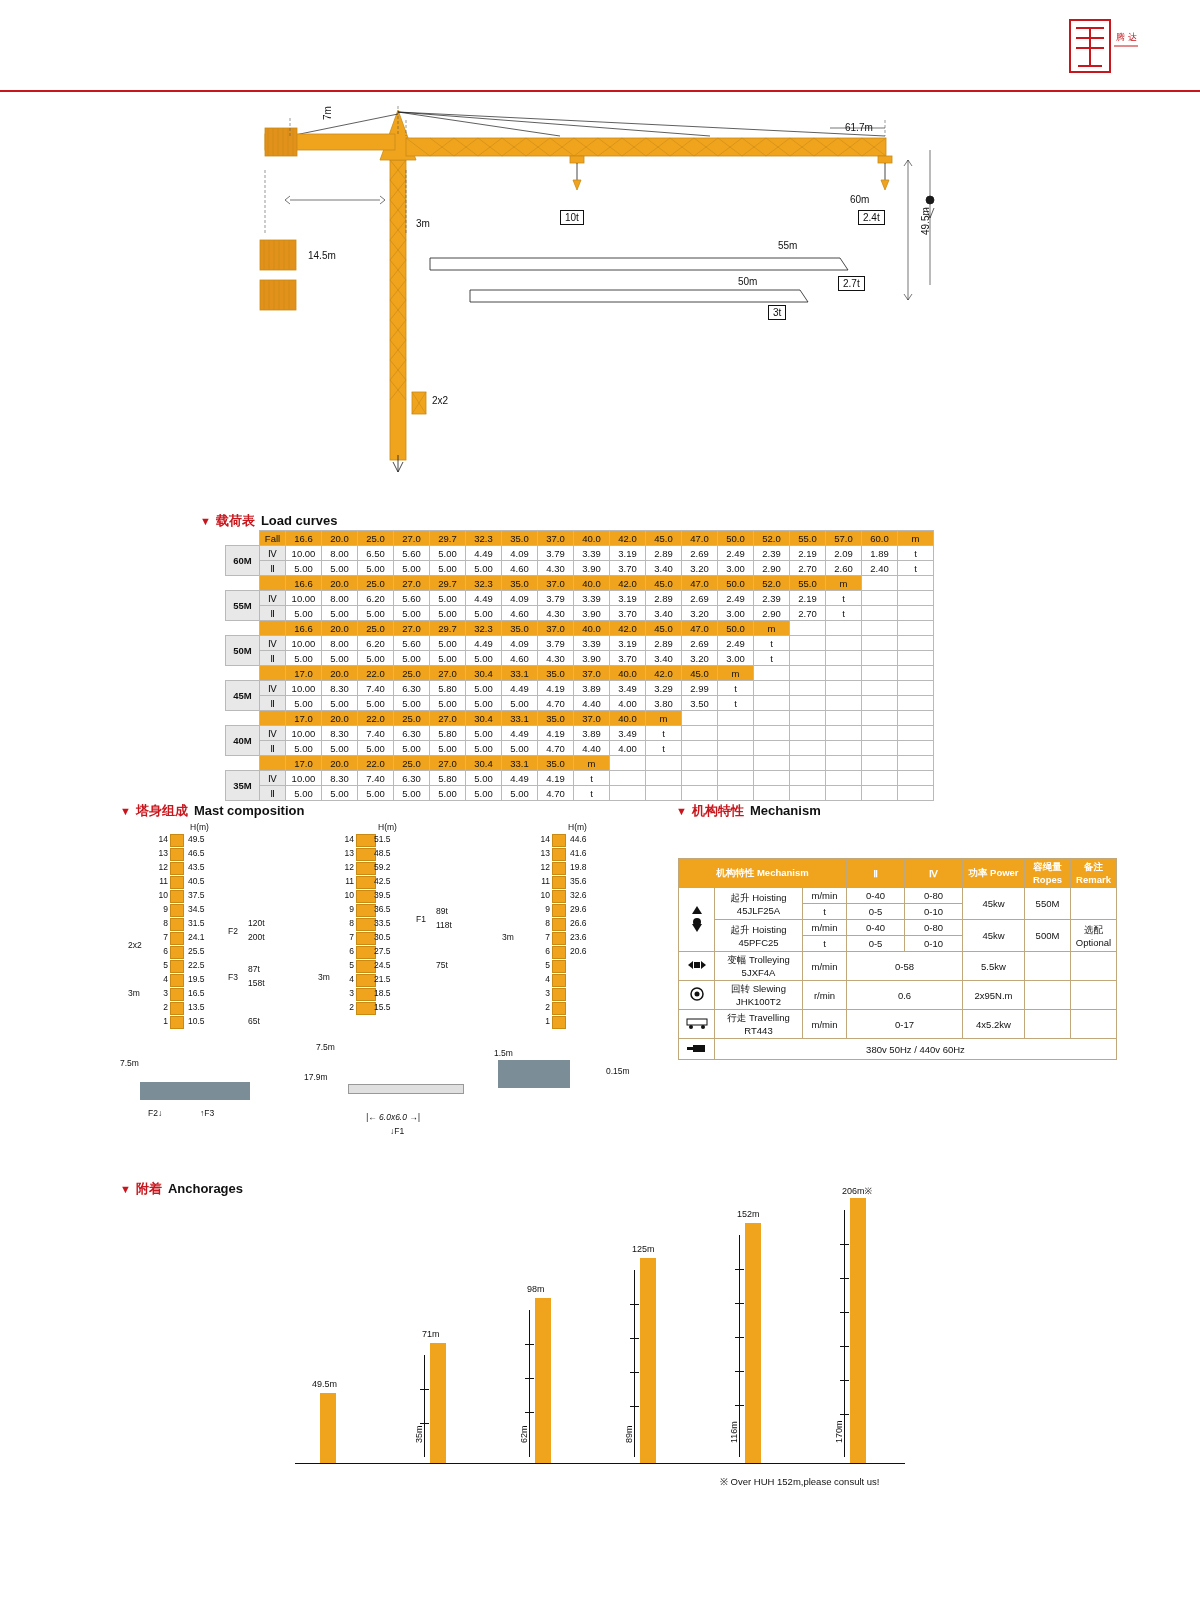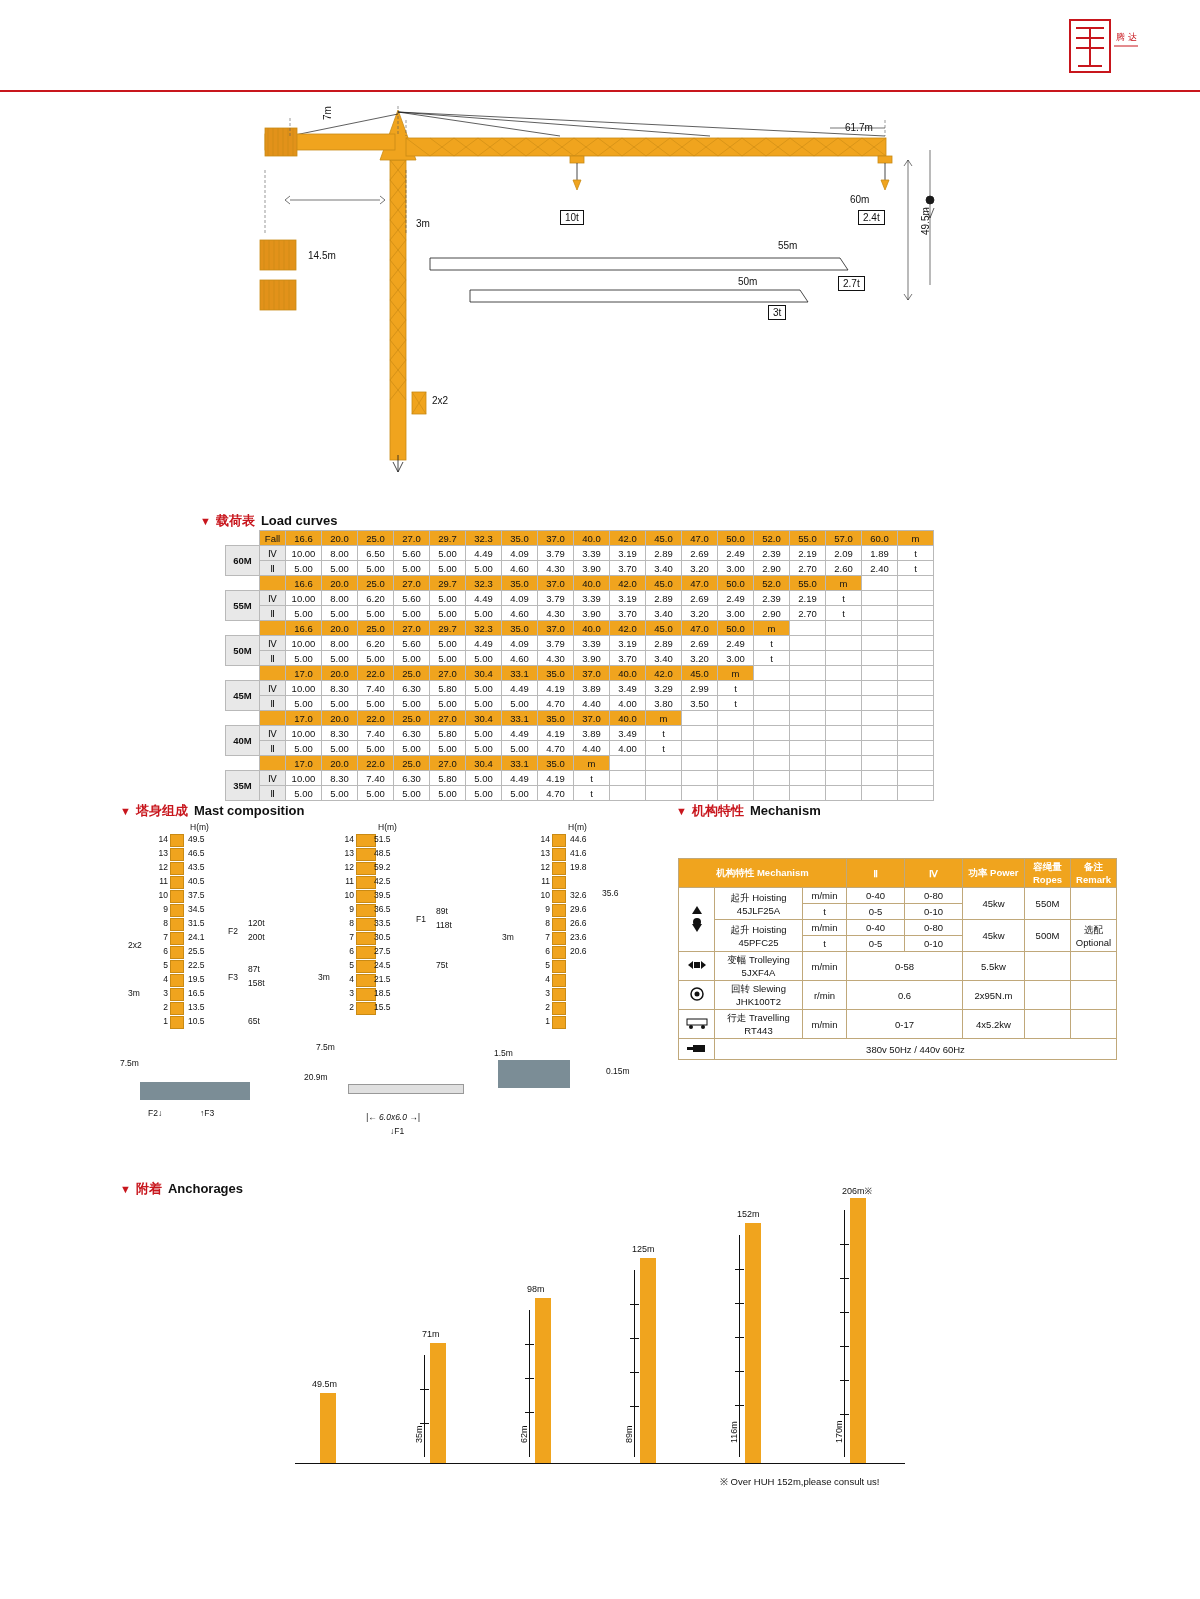--- a/index.html
+++ b/index.html
@@ -654,21 +654,21 @@
       <div class="mast-h" style="left: 64px; top: 140px;">21.5</div>
       <div class="mast-seg" style="left: 46px; top: 154px; width: 20px; height: 13px;"></div>
       <div class="mast-num" style="left: 30px; top: 154px; width: 14px;">3</div>
       <div class="mast-h" style="left: 64px; top: 154px;">18.5</div>
       <div class="mast-seg" style="left: 46px; top: 168px; width: 20px; height: 13px;"></div>
       <div class="mast-num" style="left: 30px; top: 168px; width: 14px;">2</div>
       <div class="mast-h" style="left: 64px; top: 168px;">15.5</div>
     </div>
   <div class="mast-h" style="left:198px; top:152px;">3m</div>
   <div class="mast-h" style="left:196px; top:222px;">7.5m</div>
-  <div class="mast-h" style="left:184px; top:252px;">20.9m</div>
+  <div class="mast-h" style="left:184px; top:252px;">17.9m</div>
   <div class="mast-h" style="left:296px; top:94px;">F1</div>
   <div class="mast-h" style="left:316px; top:86px;">89t</div>
   <div class="mast-h" style="left:316px; top:100px;">118t</div>
   <div class="mast-h" style="left:316px; top:140px;">75t</div>
   <div class="ground" style="left:228px; top:264px; width:116px; height:10px; background:#e0e0e0; border:1px solid #999;"></div>
   <div class="mast-h" style="left:246px; top:292px;font-style:italic;">|← 6.0x6.0 →|</div>
   <div class="mast-h" style="left:270px; top:306px;">↓F1</div>
 
   <div class="mast-h" style="left:448px; top:2px;">H(m)</div>
   <div id="mast-col3" style="position:absolute; left:380px; top:14px; width:200px; height:250px;">
@@ -676,21 +676,21 @@
       <div class="mast-num" style="left: 36px; top: 0px; width: 14px;">14</div>
       <div class="mast-h" style="left: 70px; top: 0px;">44.6</div>
       <div class="mast-seg" style="left: 52px; top: 14px; width: 14px; height: 13px;"></div>
       <div class="mast-num" style="left: 36px; top: 14px; width: 14px;">13</div>
       <div class="mast-h" style="left: 70px; top: 14px;">41.6</div>
       <div class="mast-seg" style="left: 52px; top: 28px; width: 14px; height: 13px;"></div>
       <div class="mast-num" style="left: 36px; top: 28px; width: 14px;">12</div>
       <div class="mast-h" style="left: 70px; top: 28px;">19.8</div>
       <div class="mast-seg" style="left: 52px; top: 42px; width: 14px; height: 13px;"></div>
       <div class="mast-num" style="left: 36px; top: 42px; width: 14px;">11</div>
-      <div class="mast-h" style="left: 70px; top: 54px; margin-left: 32px;">35.6</div>
+      <div class="mast-h" style="left: 70px; top: 42px;">35.6</div>
       <div class="mast-seg" style="left: 52px; top: 56px; width: 14px; height: 13px;"></div>
       <div class="mast-num" style="left: 36px; top: 56px; width: 14px;">10</div>
       <div class="mast-h" style="left: 70px; top: 56px; text-align: center;">32.6</div>
       <div class="mast-seg" style="left: 52px; top: 70px; width: 14px; height: 13px;"></div>
       <div class="mast-num" style="left: 36px; top: 70px; width: 14px;">9</div>
       <div class="mast-h" style="left: 70px; top: 70px;">29.6</div>
       <div class="mast-seg" style="left: 52px; top: 84px; width: 14px; height: 13px;"></div>
       <div class="mast-num" style="left: 36px; top: 84px; width: 14px;">8</div>
       <div class="mast-h" style="left: 70px; top: 84px;">26.6</div>
       <div class="mast-seg" style="left: 52px; top: 98px; width: 14px; height: 13px;"></div>

